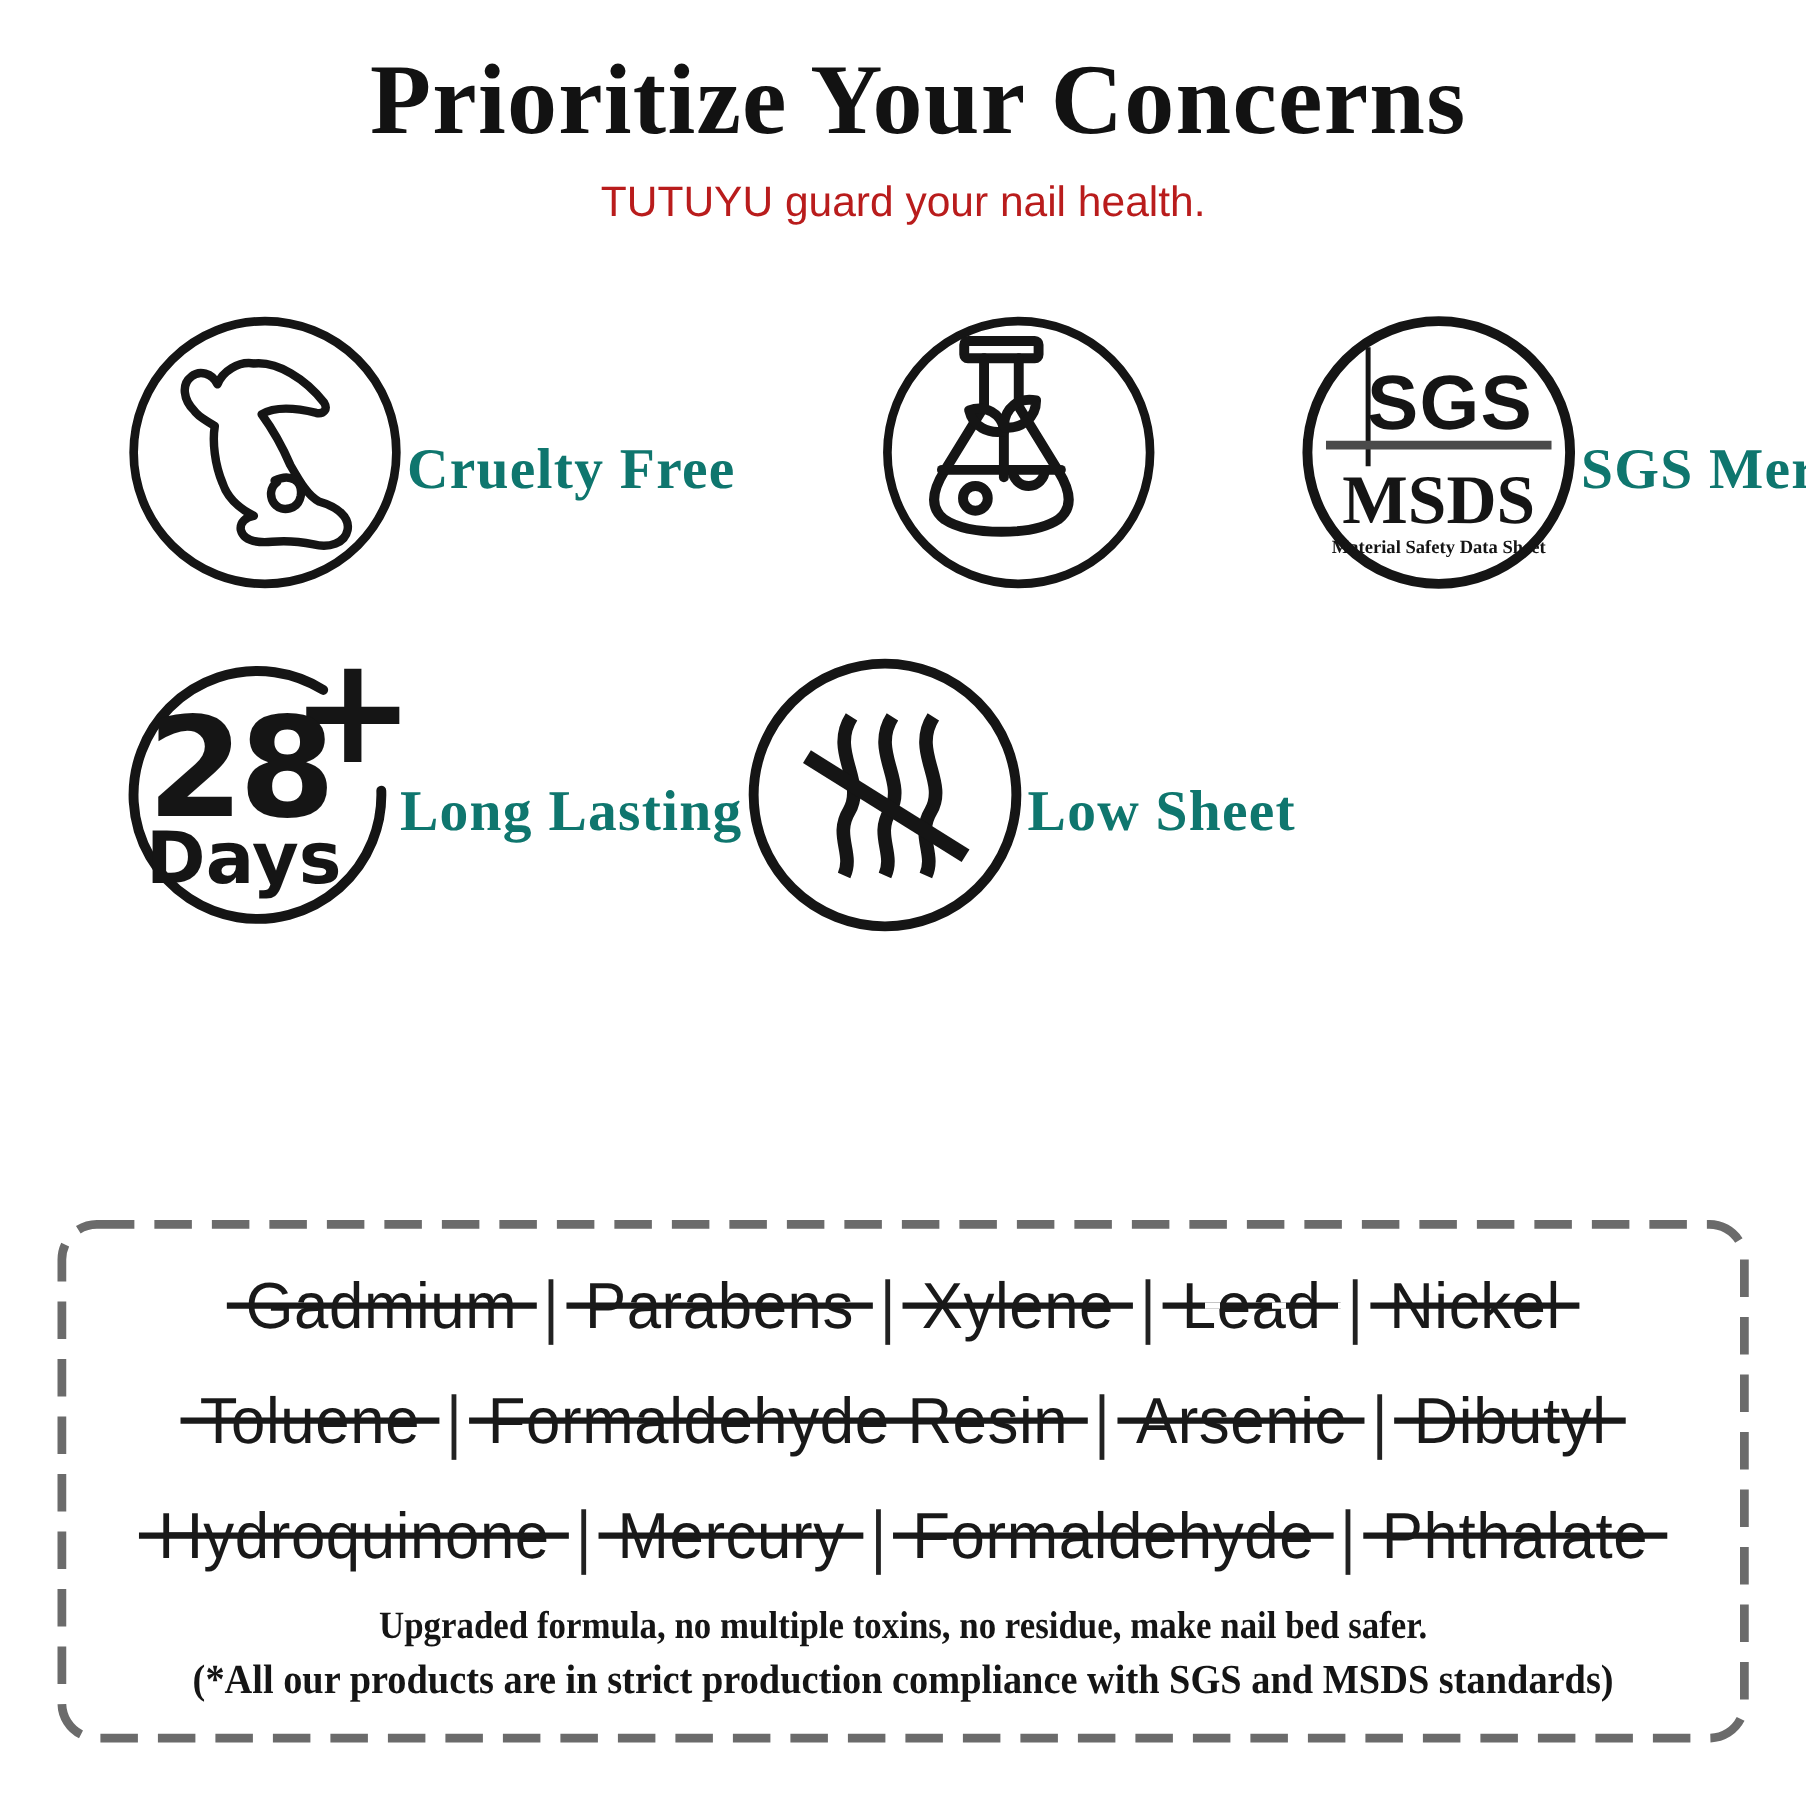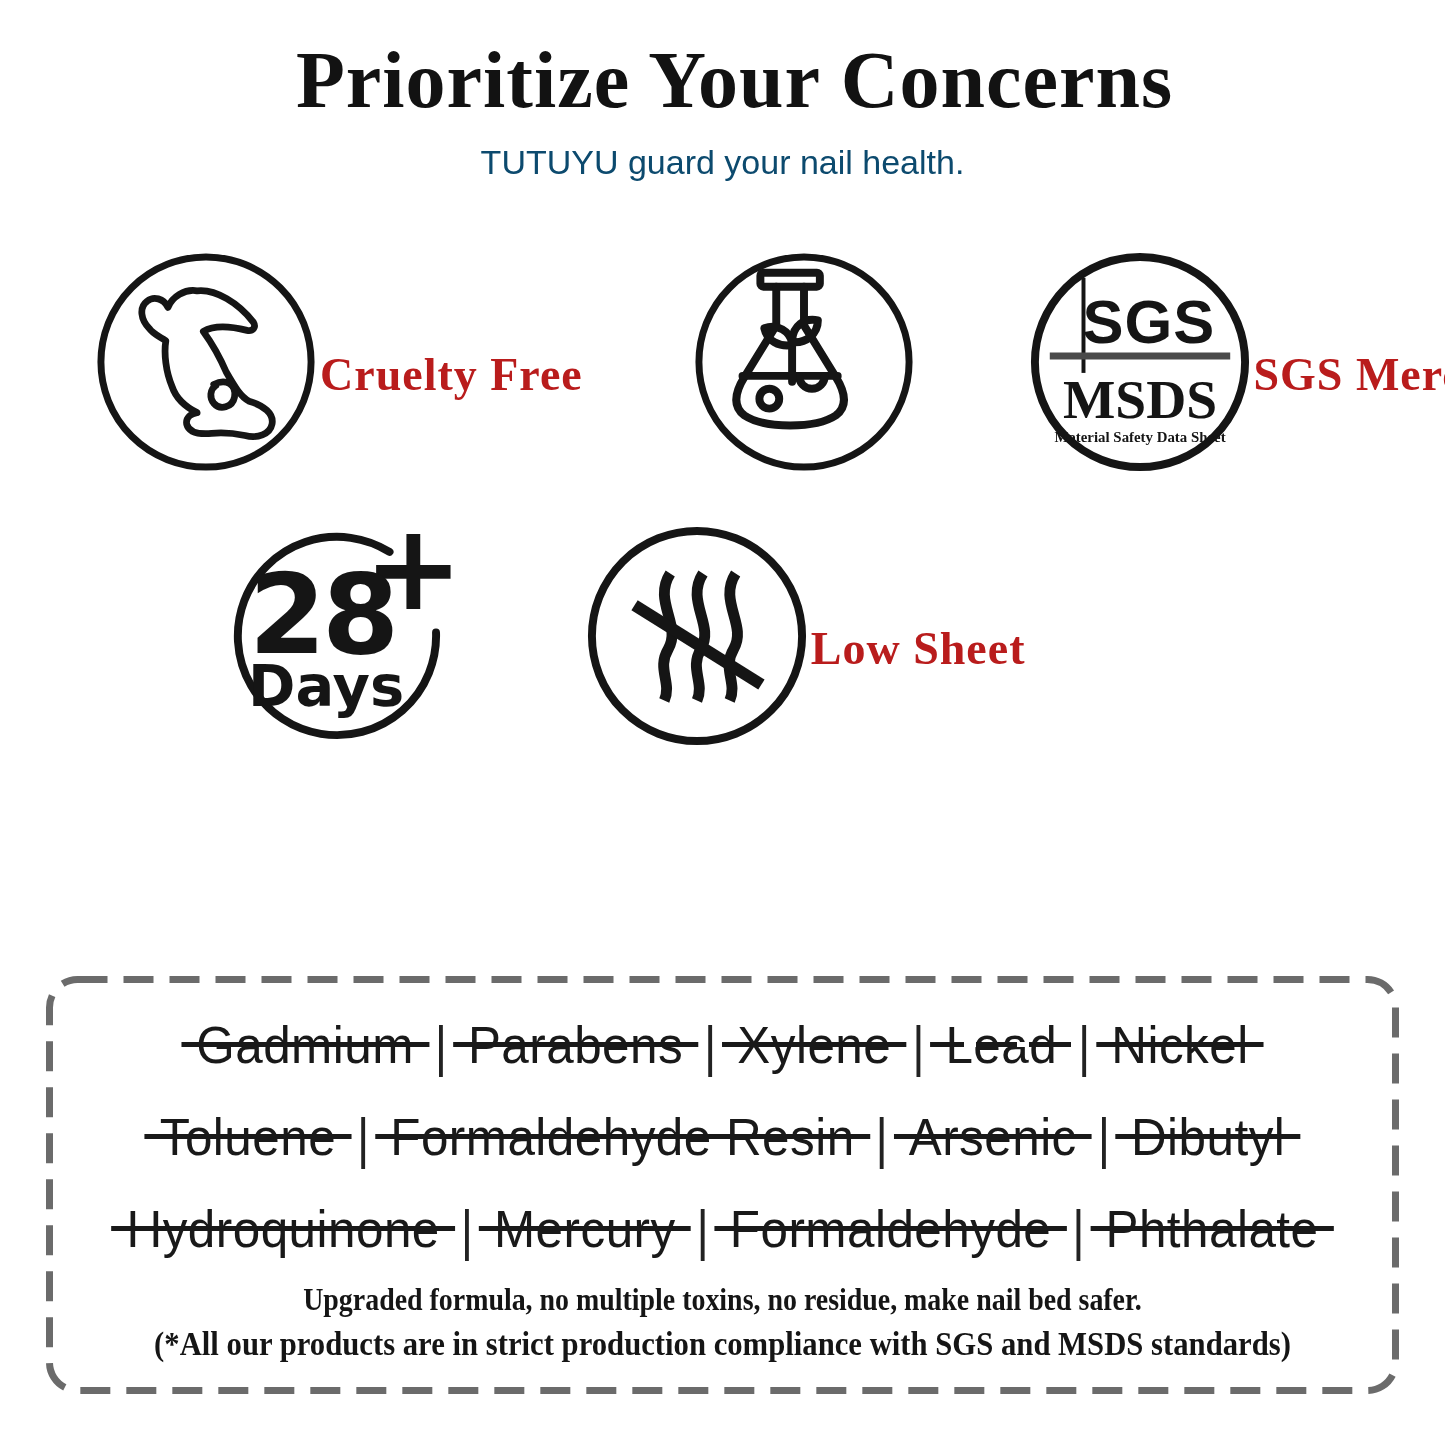--- a/index.html
+++ b/index.html
@@ -8,32 +8,32 @@
     font-family:"Liberation Sans",sans-serif;color:#141414;
     -webkit-font-smoothing:antialiased;
   }
   .title{
     position:absolute;top:40px;left:12px;width:100%;text-align:center;
     font-family:"Liberation Serif","DejaVu Serif",serif;font-weight:700;
     font-size:80px;line-height:1.0;color:#121212;letter-spacing:1px;
   }
   .subtitle{
     position:absolute;top:142px;left:0;width:100%;text-align:center;
-    font-size:34px;line-height:40px;color:#0c4a6e;
+    font-size:34px;line-height:40px;color:#b91c1c;
   }
   .features{
     position:absolute;top:248px;left:92px;width:1262px;
     display:grid;grid-template-columns:1fr 1fr 1fr;row-gap:46px;justify-items:center;
   }
   .cell{display:flex;flex-direction:row;align-items:center;}
   .icon-wrap{width:228px;height:228px;}
   .icon-wrap svg{display:block;width:228px;height:228px;}
   .feature-label{
     margin-top:24px;font-family:"Liberation Serif","DejaVu Serif",serif;font-weight:700;
-    font-size:46px;letter-spacing:1px;color:#b91c1c;white-space:nowrap;text-align:right;
+    font-size:46px;letter-spacing:1px;color:#0f766e;white-space:nowrap;text-align:right;
   }
   .dashed-box{position:absolute;left:45px;top:975px;width:1355px;height:420px;}
   .dashed-box .border{position:absolute;left:0;top:0;}
   .box-content{position:absolute;left:0;top:0;right:0;bottom:0;text-align:center;padding-top:24px;}
   .chem-row{height:92px;line-height:92px;white-space:nowrap;transform:scaleX(0.95);}
   .chem{position:relative;font-size:52px;letter-spacing:0.5px;color:#191919;font-weight:400;}
   .chem::after{
     content:"";position:absolute;left:-16px;right:-16px;top:50%;margin-top:-3px;
     height:5px;background:#191919;z-index:0;
   }
@@ -112,20 +112,21 @@
 
   <div class="cell">
     <div class="icon-wrap">
       <svg viewBox="0 0 230 230">
         <path d="M214.9,111.5 A100,100 0 1 1 168,30.2" fill="none" stroke="#151515" stroke-width="8" stroke-linecap="round"></path>
         <text class="badge-plus" x="192" y="88" text-anchor="middle" fill="#151515">+</text>
         <text class="badge-28" x="100" y="132" text-anchor="middle" fill="#151515">28</text>
         <text class="badge-days" x="104" y="186" text-anchor="middle" fill="#151515">Days</text>
       </svg>
     </div>
+    <div class="feature-label">Long Lasting</div>
   </div>
 
 
   <div class="cell">
     <div class="icon-wrap">
       <svg viewBox="0 0 230 230">
         <circle cx="115" cy="115" r="106" fill="none" stroke="#151515" stroke-width="8"></circle>
         <g fill="none" stroke="#151515" stroke-width="11" stroke-linecap="butt">
           <path d="M88,52 C70,80 100,104 86,128 C74,148 90,162 82,180"></path>
           <path d="M121,52 C103,80 133,104 119,128 C107,148 123,162 115,180"></path>

